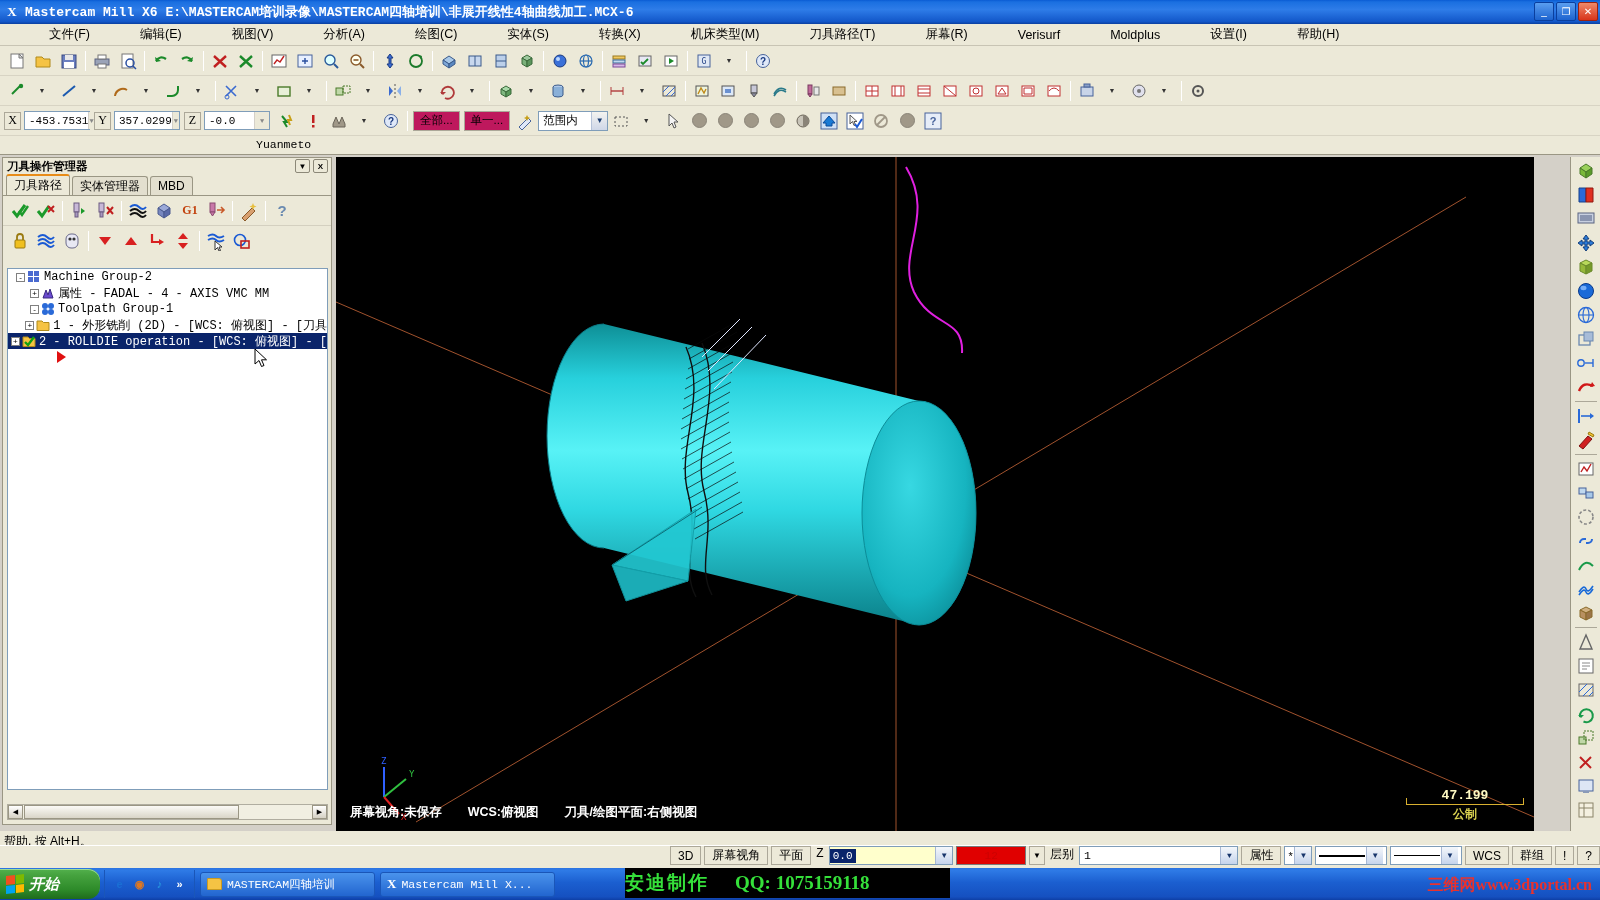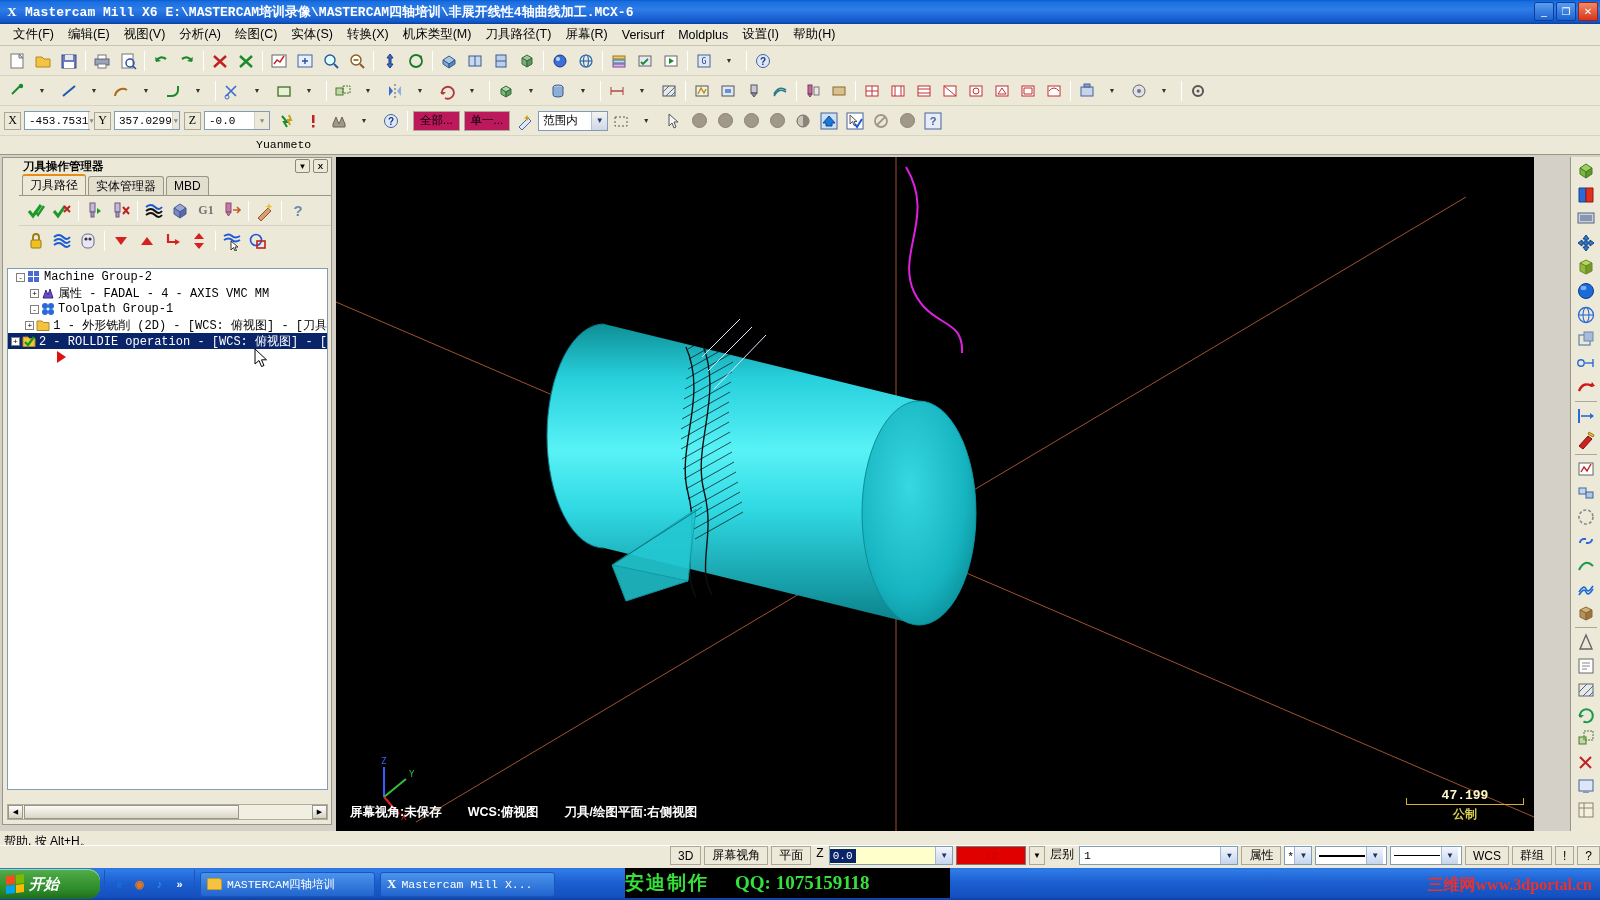--- a/index.html
+++ b/index.html
@@ -41,20 +41,21 @@
 
   
   .menubar {
     position:absolute; top:24px; left:0; width:1600px; height:22px;
     background:#ece9d8; border-bottom:1px solid #c8c4b4;
     display:flex; align-items:center; padding-left:6px;
   }
   .menubar .mi {
     padding:2px 7px; font-size:12.5px; color:#000; white-space:nowrap;
     font-family:"Liberation Sans", sans-serif;
+    margin-left:36px;
   }
 
   
   .toolbar {
     position:absolute; left:0; width:1600px; background:#ece9d8;
     border-bottom:1px solid #d8d4c4;
     display:flex; align-items:center; padding-left:4px;
   }
   .tbr1 { top:46px; height:30px; }
   .tbr2 { top:76px; height:30px; }
@@ -109,21 +110,21 @@
   .yuanrow {
     position:absolute; top:136px; left:0; width:1600px; height:19px;
     background:#ece9d8; border-bottom:1px solid #9a9684;
     font-family:"Liberation Mono", monospace; font-size:11.5px; color:#000;
   }
   .yuanrow span { position:absolute; left:256px; top:2px; }
 
   
   .leftpanel {
     position:absolute; top:157px; left:2px; width:330px; height:668px;
-    background:#ece9d8; border:1px solid #9a9684;padding-left:16px;
+    background:#ece9d8; border:1px solid #9a9684;
   }
   .lp-title {
     height:17px; display:flex; align-items:center; padding-left:4px;
     font-size:11.5px; font-weight:bold; color:#000; position:relative;
   }
   .lp-title .btns { position:absolute; right:3px; top:1px; display:flex; gap:3px; }
   .lp-title .b {
     width:15px; height:14px; border:1px solid #8c8878; background:#ece9d8;
     display:flex; align-items:center; justify-content:center; font-size:8px;
     border-radius:2px;
@@ -915,21 +916,21 @@
           </svg>
         </div>
       <div class="lt">
         <svg width="20" height="20">
             <path d="M4 7 L10 3 L16 7 L10 11 Z" fill="#9aa8d8" stroke="#4a5a90"></path>
             <path d="M4 7 v6 l6 4 v-6 Z" fill="#7888c0" stroke="#4a5a90"></path>
             <path d="M16 7 v6 l-6 4 v-6 Z" fill="#5a6aa8" stroke="#4a5a90"></path>
           </svg>
         </div>
       <div class="lt">
-        <span style="font:bold 12px 'Liberation Serif',serif;color:#737373;">G1</span>
+        <span style="font:bold 12px 'Liberation Serif',serif;color:#c2410c;">G1</span>
         </div>
       <div class="lt">
         <svg width="20" height="20">
             <rect x="4" y="2" width="5" height="9" fill="#c878a8" stroke="#8a4a70"></rect>
             <path d="M4 11 h5 l-2.5 4 Z" fill="#c878a8" stroke="#8a4a70"></path>
             <path d="M11 9 h6 M15 6 l3 3 l-3 3" stroke="#c85a2a" fill="none" stroke-width="1.6"></path>
           </svg>
         </div>
       <div class="sep"></div>
       <div class="lt">

